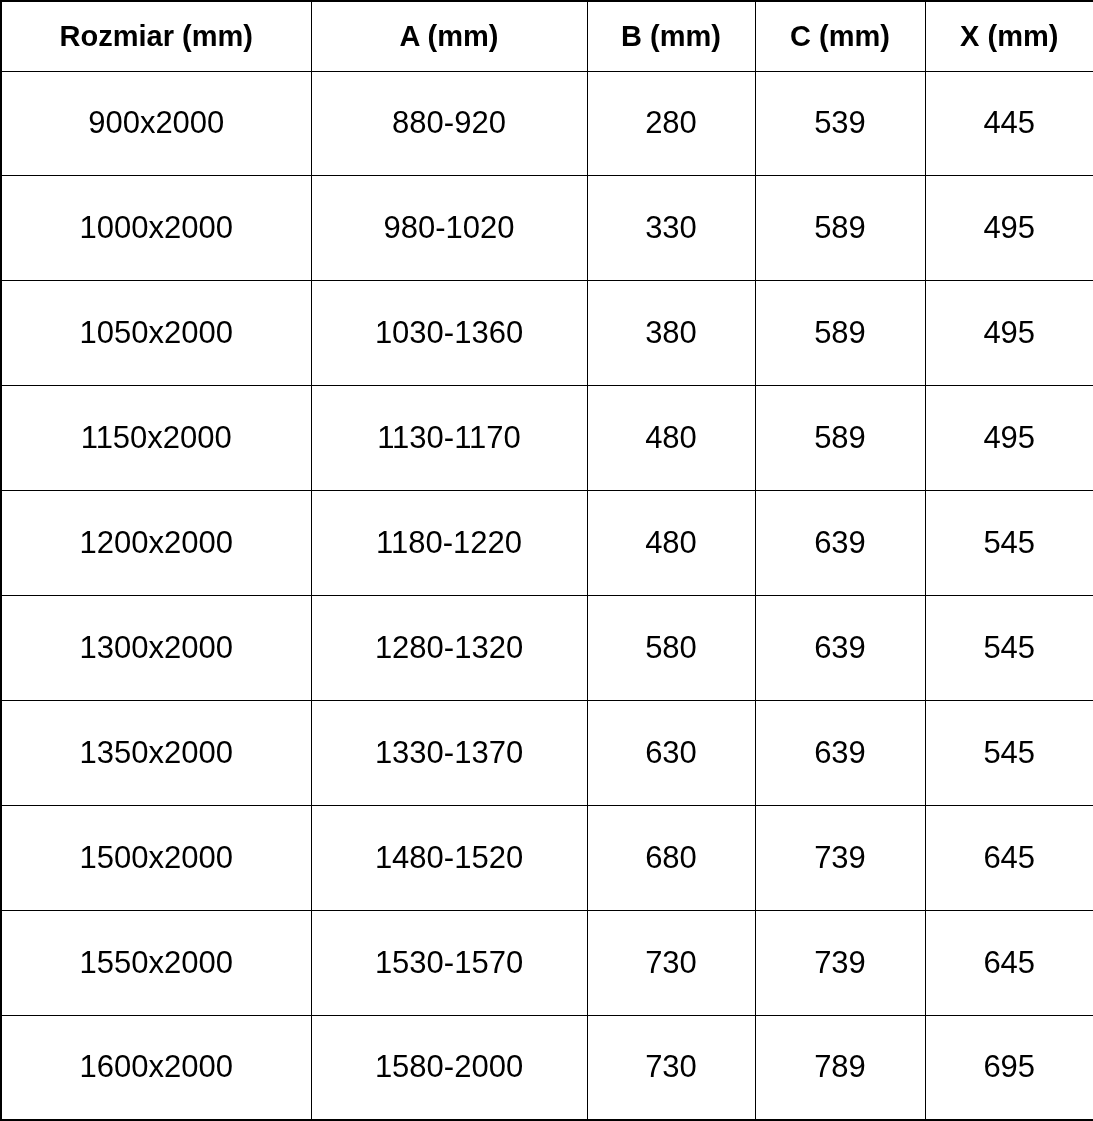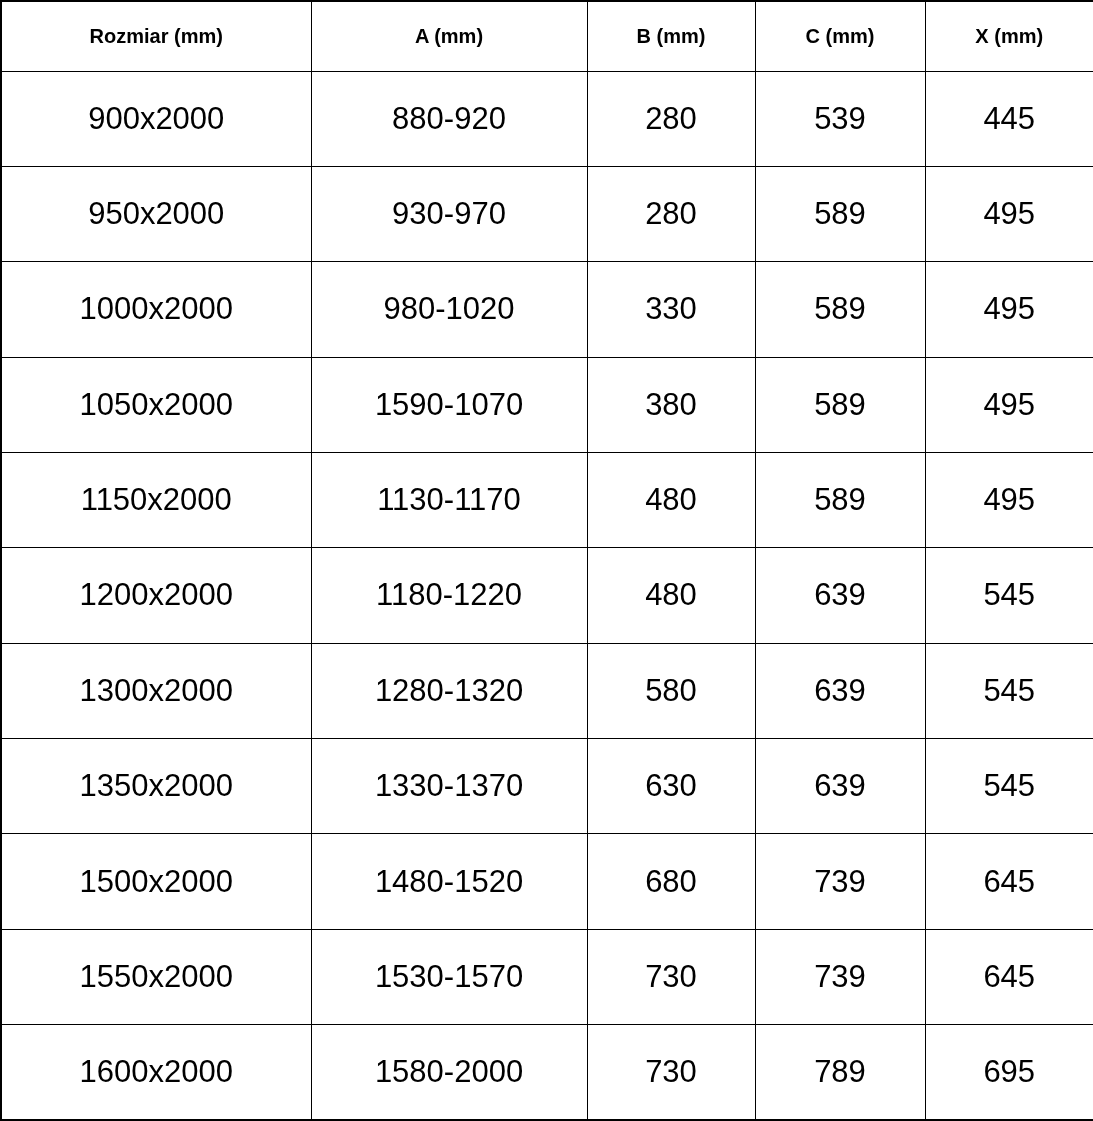--- a/index.html
+++ b/index.html
@@ -35,21 +35,21 @@
     text-align: center;
     vertical-align: middle;
     padding: 0;
     overflow: hidden;
     white-space: nowrap;
   }
   table.size-table thead tr {
     height: 70px;
   }
   table.size-table th {
-    font-size: 20px;
+    font-size: 29px;
     font-weight: bold;
     letter-spacing: 0px;
     text-align: center;
   }
   table.size-table tbody tr {
     height: 70px;
     margin-left: 36px;
   }
   table.size-table td {
     font-size: 31px;
@@ -79,36 +79,29 @@
     </thead>
     <tbody>
         <tr>
           <td>900x2000</td>
           <td>880-920</td>
           <td>280</td>
           <td>539</td>
           <td>445</td>
         </tr>
         <tr>
-          <td>950x2000</td>
-          <td>930-970</td>
-          <td>280</td>
-          <td>589</td>
-          <td>495</td>
-        </tr>
-        <tr>
           <td>1000x2000</td>
           <td>980-1020</td>
           <td>330</td>
           <td>589</td>
           <td>495</td>
         </tr>
         <tr>
           <td>1050x2000</td>
-          <td>1590-1070</td>
+          <td>1030-1360</td>
           <td>380</td>
           <td>589</td>
           <td>495</td>
         </tr>
         <tr>
           <td>1150x2000</td>
           <td>1130-1170</td>
           <td>480</td>
           <td>589</td>
           <td>495</td>

